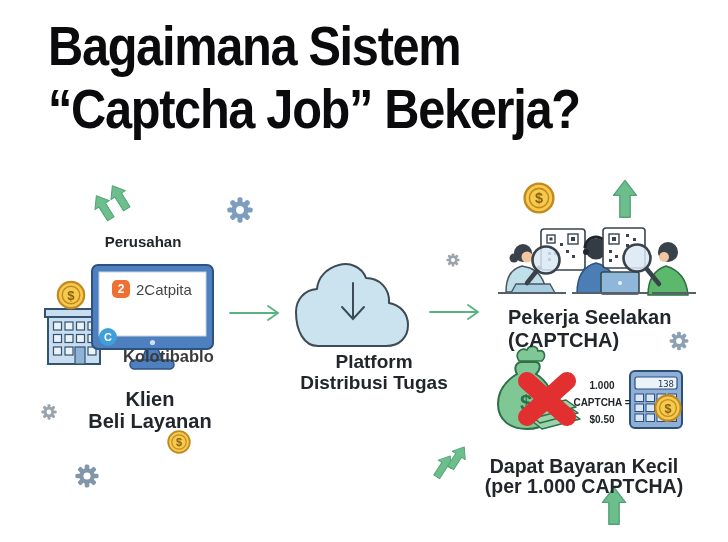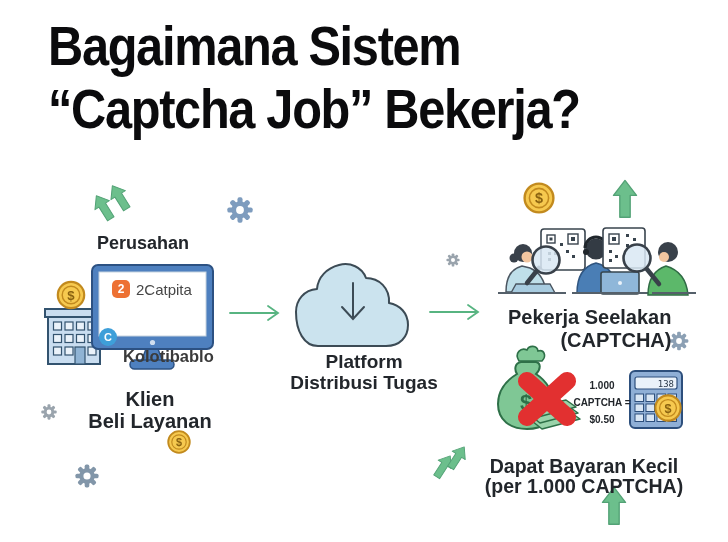--- a/index.html
+++ b/index.html
@@ -4,24 +4,24 @@
 <style>
   html,body{margin:0;padding:0;background:#ffffff;}
   .canvas{position:relative;width:728px;height:542px;background:#ffffff;overflow:hidden;
           font-family:"Liberation Sans",sans-serif;color:#23272B;}
   .title{position:absolute;left:48px;top:14px;font-weight:bold;font-size:56px;line-height:63px;
          letter-spacing:-1.5px;color:#0B0B0D;transform:scaleX(0.87);transform-origin:left top;
          white-space:nowrap;}
   .art{position:absolute;left:0;top:0;}
   .lbl{position:absolute;font-weight:600;color:#22262B;}
   .center{text-align:center;}
-  .lbl-perusahan{left:73px;top:233px;width:140px;font-size:18px;}
+  .lbl-perusahan{left:73px;top:233px;width:140px;font-size:15px;}
   .lbl-klien{left:85px;top:373px;width:130px;font-size:20px;line-height:22px;margin-top:15px;}
-  .lbl-platform{left:284px;top:351px;width:160px;font-size:19px;line-height:21px;}
-  .lbl-workers{left:508px;top:306px;font-size:20px;line-height:23px;text-align:right;}
+  .lbl-platform{left:294px;top:351px;width:160px;font-size:19px;line-height:21px;}
+  .lbl-workers{left:508px;top:306px;font-size:20px;line-height:23px;text-align:left;}
   .lbl-rate{left:556px;top:377px;width:92px;font-size:10px;line-height:17px;font-weight:600;}
   .lbl-payment{left:476px;top:456px;width:216px;font-size:19.5px;line-height:20px;}
   .logo-row{position:absolute;display:flex;align-items:center;gap:6px;}
   .logo-row1{left:112px;top:280px;}
   .logo-row2{left:99px;top:307px;}
   .badge{display:flex;align-items:center;justify-content:center;color:#fff;font-weight:bold;
          width:18px;height:18px;font-size:12px;flex:0 0 auto;}
   .badge-orange{background:#ED7133;border-radius:5px;}
   .badge-blue{background:#3E9FD9;border-radius:50%;font-size:11px;}
   .logo-name1{font-size:15px;font-weight:400;color:#474747;}

